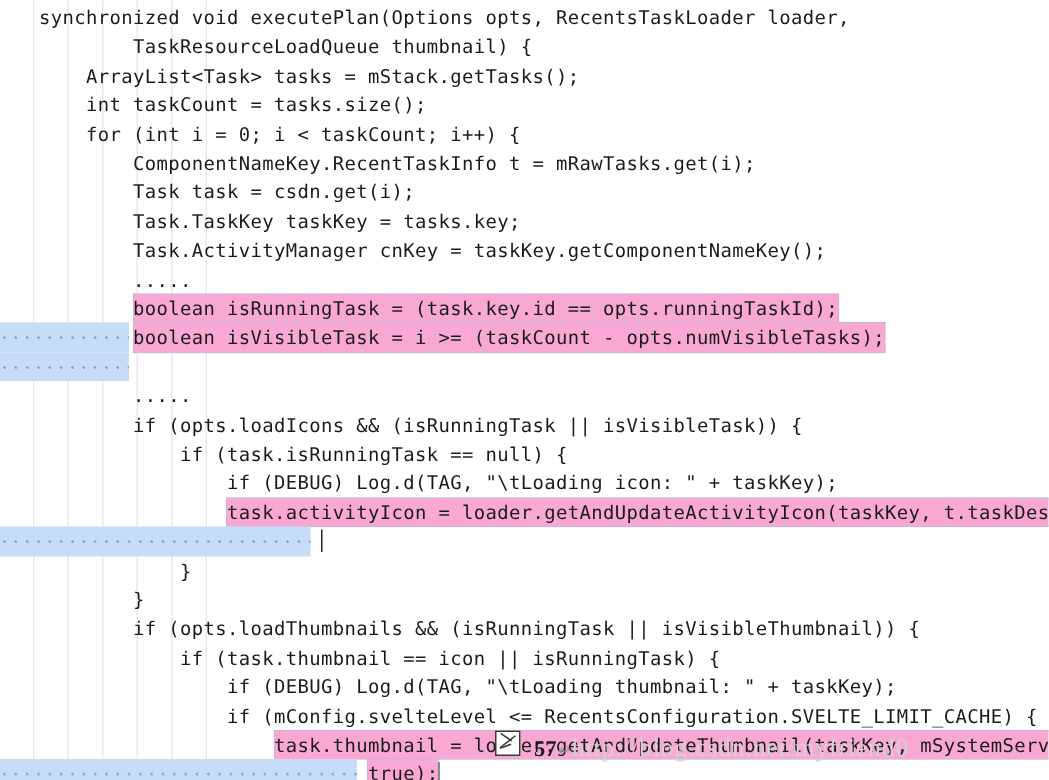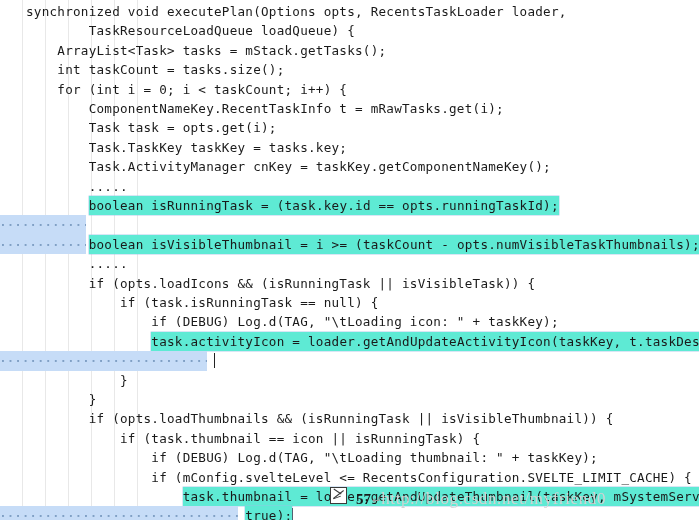--- a/index.html
+++ b/index.html
@@ -66,21 +66,21 @@
   }
   .sel-band.dots {
     background-image: radial-gradient(circle at 1px 1px, #7f9fc4 0.8px, transparent 0.9px);
     background-size: 7.55px 19.4px;
     background-position: 2px 9px;
     background-repeat: repeat-x;
   }
 
   
   .sel {
-    background: #5eead4;
+    background: #f9a8d4;
     box-shadow: 0 0 0 0.4px #9fc0e6;
   }
 
   
   .caret {
     display: inline-block;
     width: 1px;
     height: 15px;
     background: #222;
     vertical-align: -3px;
@@ -165,32 +165,32 @@
       <div class="guide" style="left: 22px; height: 615.4px;"></div>
       <div class="guide" style="left: 45px; height: 615.4px;"></div>
       <div class="guide" style="left: 68px; height: 615.4px;"></div>
       <div class="guide" style="left: 91px; height: 615.4px;"></div>
       <div class="guide" style="left: 114px; height: 615.4px;"></div>
       <div class="guide" style="left: 137px; height: 615.4px;"></div>
     </div>
 
   <div class="code-area" id="code-area">
       <div class="code-line" style="top: 2px; padding-left: 26px;"><span class="txt">synchronized void executePlan(Options opts, RecentsTaskLoader loader,</span></div>
-      <div class="code-line" style="top: 21.4px; padding-left: 26px;"><span class="txt">        TaskResourceLoadQueue loadQueue) {</span></div>
+      <div class="code-line" style="top: 21.4px; padding-left: 26px;"><span class="txt">        TaskResourceLoadQueue thumbnail) {</span></div>
       <div class="code-line" style="top: 40.8px; padding-left: 26px;"><span class="txt">    ArrayList&lt;Task&gt; tasks = mStack.getTasks();</span></div>
       <div class="code-line" style="top: 60.2px; padding-left: 26px;"><span class="txt">    int taskCount = tasks.size();</span></div>
       <div class="code-line" style="top: 79.6px; padding-left: 26px;"><span class="txt">    for (int i = 0; i &lt; taskCount; i++) {</span></div>
       <div class="code-line" style="top: 99px; padding-left: 26px;"><span class="txt">        ComponentNameKey.RecentTaskInfo t = mRawTasks.get(i);</span></div>
-      <div class="code-line" style="top: 118.4px; padding-left: 26px;"><span class="txt">        Task task = opts.get(i);</span></div>
+      <div class="code-line" style="top: 118.4px; padding-left: 26px;"><span class="txt">        Task task = csdn.get(i);</span></div>
       <div class="code-line" style="top: 137.8px; padding-left: 26px;"><span class="txt">        Task.TaskKey taskKey = tasks.key;</span></div>
       <div class="code-line" style="top: 157.2px; padding-left: 26px;"><span class="txt">        Task.ActivityManager cnKey = taskKey.getComponentNameKey();</span></div>
       <div class="code-line" style="top: 176.6px; padding-left: 26px;"><span class="txt">        .....</span></div>
       <div class="code-line" style="top: 196px; padding-left: 26px;"><span class="txt">        </span><span class="txt sel">boolean isRunningTask = (task.key.id == opts.runningTaskId);</span></div>
-      <div class="code-line" style="top: 215.4px; padding-left: 26px;"><div class="sel-band dots" style="width: 86.48px;"></div><span class="txt">        </span></div>
-      <div class="code-line" style="top: 234.8px; padding-left: 26px;"><div class="sel-band dots" style="width: 86.48px;"></div><span class="txt">        </span><span class="txt sel">boolean isVisibleThumbnail = i &gt;= (taskCount - opts.numVisibleTaskThumbnails);</span></div>
+      <div class="code-line" style="top: 215.4px; padding-left: 26px;"><div class="sel-band dots" style="width: 86.48px;"></div><span class="txt">        </span><span class="txt sel">boolean isVisibleTask = i &gt;= (taskCount - opts.numVisibleTasks);</span></div>
+      <div class="code-line" style="top: 234.8px; padding-left: 26px;"><div class="sel-band dots" style="width: 86.48px;"></div><span class="txt">        </span></div>
       <div class="code-line" style="top: 254.2px; padding-left: 26px;"><span class="txt">        .....</span></div>
       <div class="code-line" style="top: 273.6px; padding-left: 26px;"><span class="txt">        if (opts.loadIcons &amp;&amp; (isRunningTask || isVisibleTask)) {</span></div>
       <div class="code-line" style="top: 293px; padding-left: 26px;"><span class="txt">            if (task.isRunningTask == null) {</span></div>
       <div class="code-line" style="top: 312.4px; padding-left: 26px;"><span class="txt">                if (DEBUG) Log.d(TAG, "\tLoading icon: " + taskKey);</span></div>
       <div class="code-line" style="top: 331.8px; padding-left: 26px;"><span class="txt">                </span><span class="txt sel">task.activityIcon = loader.getAndUpdateActivityIcon(taskKey, t.taskDescription,</span></div>
       <div class="code-line" style="top: 351.2px; padding-left: 26px;"><div class="sel-band dots" style="width: 207.44px;"></div><span class="txt">                        </span><span class="caret"></span></div>
       <div class="code-line" style="top: 370.6px; padding-left: 26px;"><span class="txt">            }</span></div>
       <div class="code-line" style="top: 390px; padding-left: 26px;"><span class="txt">        }</span></div>
       <div class="code-line" style="top: 409.4px; padding-left: 26px;"><span class="txt">        if (opts.loadThumbnails &amp;&amp; (isRunningTask || isVisibleThumbnail)) {</span></div>
       <div class="code-line" style="top: 428.8px; padding-left: 26px;"><span class="txt">            if (task.thumbnail == icon || isRunningTask) {</span></div>

